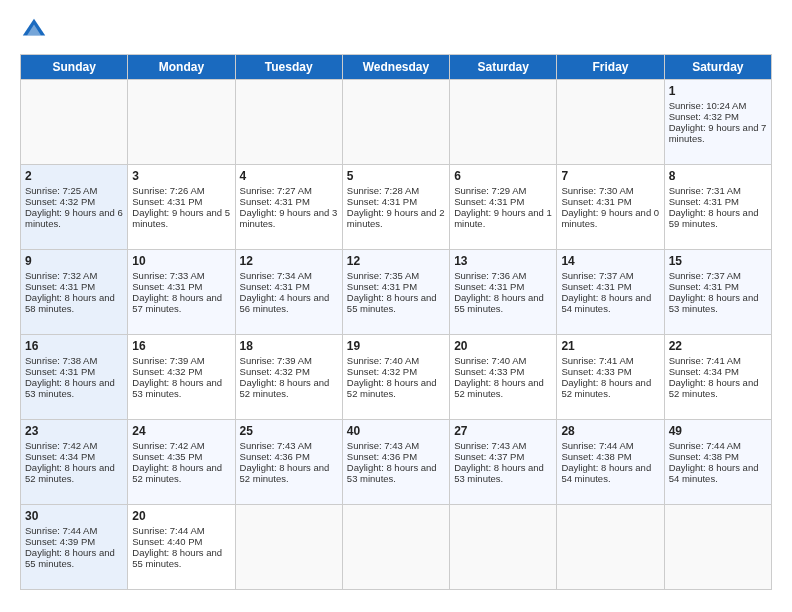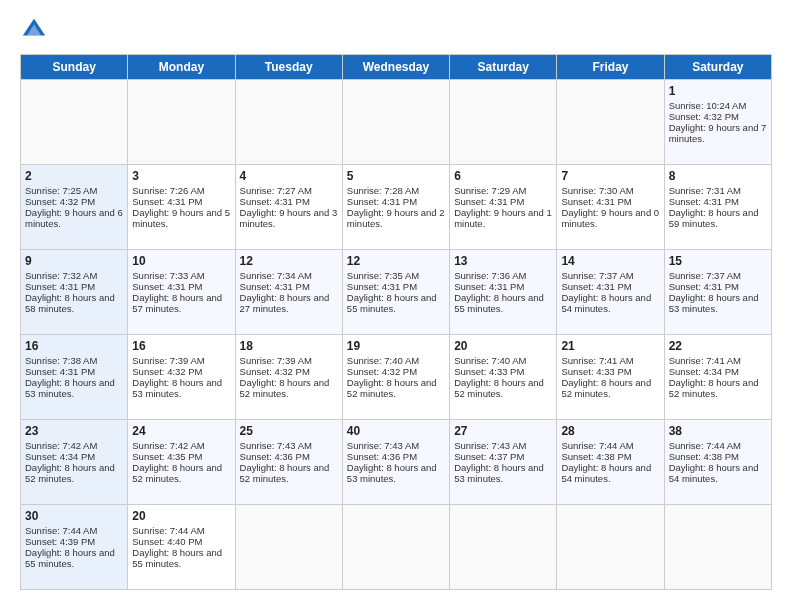--- a/index.html
+++ b/index.html
@@ -140,21 +140,21 @@
           <td><span class="day-num">3</span><span>Sunrise: 7:26 AM</span><br><span>Sunset: 4:31 PM</span><br><span>Daylight: 9 hours and 5 minutes.</span></td>
           <td><span class="day-num">4</span><span>Sunrise: 7:27 AM</span><br><span>Sunset: 4:31 PM</span><br><span>Daylight: 9 hours and 3 minutes.</span></td>
           <td><span class="day-num">5</span><span>Sunrise: 7:28 AM</span><br><span>Sunset: 4:31 PM</span><br><span>Daylight: 9 hours and 2 minutes.</span></td>
           <td><span class="day-num">6</span><span>Sunrise: 7:29 AM</span><br><span>Sunset: 4:31 PM</span><br><span>Daylight: 9 hours and 1 minute.</span></td>
           <td><span class="day-num">7</span><span>Sunrise: 7:30 AM</span><br><span>Sunset: 4:31 PM</span><br><span>Daylight: 9 hours and 0 minutes.</span></td>
           <td><span class="day-num">8</span><span>Sunrise: 7:31 AM</span><br><span>Sunset: 4:31 PM</span><br><span>Daylight: 8 hours and 59 minutes.</span></td>
         </tr>
         <tr class="cal-row">
           <td><span class="day-num">9</span><span>Sunrise: 7:32 AM</span><br><span>Sunset: 4:31 PM</span><br><span>Daylight: 8 hours and 58 minutes.</span></td>
           <td><span class="day-num">10</span><span>Sunrise: 7:33 AM</span><br><span>Sunset: 4:31 PM</span><br><span>Daylight: 8 hours and 57 minutes.</span></td>
-          <td><span class="day-num">12</span><span>Sunrise: 7:34 AM</span><br><span>Sunset: 4:31 PM</span><br><span>Daylight: 8 hours and 27 minutes.</span></td>
+          <td><span class="day-num">12</span><span>Sunrise: 7:34 AM</span><br><span>Sunset: 4:31 PM</span><br><span>Daylight: 4 hours and 56 minutes.</span></td>
           <td><span class="day-num">12</span><span>Sunrise: 7:35 AM</span><br><span>Sunset: 4:31 PM</span><br><span>Daylight: 8 hours and 55 minutes.</span></td>
           <td><span class="day-num">13</span><span>Sunrise: 7:36 AM</span><br><span>Sunset: 4:31 PM</span><br><span>Daylight: 8 hours and 55 minutes.</span></td>
           <td><span class="day-num">14</span><span>Sunrise: 7:37 AM</span><br><span>Sunset: 4:31 PM</span><br><span>Daylight: 8 hours and 54 minutes.</span></td>
           <td><span class="day-num">15</span><span>Sunrise: 7:37 AM</span><br><span>Sunset: 4:31 PM</span><br><span>Daylight: 8 hours and 53 minutes.</span></td>
         </tr>
         <tr class="cal-row">
           <td><span class="day-num">16</span><span>Sunrise: 7:38 AM</span><br><span>Sunset: 4:31 PM</span><br><span>Daylight: 8 hours and 53 minutes.</span></td>
           <td><span class="day-num">16</span><span>Sunrise: 7:39 AM</span><br><span>Sunset: 4:32 PM</span><br><span>Daylight: 8 hours and 53 minutes.</span></td>
           <td><span class="day-num">18</span><span>Sunrise: 7:39 AM</span><br><span>Sunset: 4:32 PM</span><br><span>Daylight: 8 hours and 52 minutes.</span></td>
           <td><span class="day-num">19</span><span>Sunrise: 7:40 AM</span><br><span>Sunset: 4:32 PM</span><br><span>Daylight: 8 hours and 52 minutes.</span></td>
@@ -162,21 +162,21 @@
           <td><span class="day-num">21</span><span>Sunrise: 7:41 AM</span><br><span>Sunset: 4:33 PM</span><br><span>Daylight: 8 hours and 52 minutes.</span></td>
           <td><span class="day-num">22</span><span>Sunrise: 7:41 AM</span><br><span>Sunset: 4:34 PM</span><br><span>Daylight: 8 hours and 52 minutes.</span></td>
         </tr>
         <tr class="cal-row">
           <td><span class="day-num">23</span><span>Sunrise: 7:42 AM</span><br><span>Sunset: 4:34 PM</span><br><span>Daylight: 8 hours and 52 minutes.</span></td>
           <td><span class="day-num">24</span><span>Sunrise: 7:42 AM</span><br><span>Sunset: 4:35 PM</span><br><span>Daylight: 8 hours and 52 minutes.</span></td>
           <td><span class="day-num">25</span><span>Sunrise: 7:43 AM</span><br><span>Sunset: 4:36 PM</span><br><span>Daylight: 8 hours and 52 minutes.</span></td>
           <td><span class="day-num">40</span><span>Sunrise: 7:43 AM</span><br><span>Sunset: 4:36 PM</span><br><span>Daylight: 8 hours and 53 minutes.</span></td>
           <td><span class="day-num">27</span><span>Sunrise: 7:43 AM</span><br><span>Sunset: 4:37 PM</span><br><span>Daylight: 8 hours and 53 minutes.</span></td>
           <td><span class="day-num">28</span><span>Sunrise: 7:44 AM</span><br><span>Sunset: 4:38 PM</span><br><span>Daylight: 8 hours and 54 minutes.</span></td>
-          <td><span class="day-num">38</span><span>Sunrise: 7:44 AM</span><br><span>Sunset: 4:38 PM</span><br><span>Daylight: 8 hours and 54 minutes.</span></td>
+          <td><span class="day-num">49</span><span>Sunrise: 7:44 AM</span><br><span>Sunset: 4:38 PM</span><br><span>Daylight: 8 hours and 54 minutes.</span></td>
         </tr>
         <tr class="cal-row">
           <td><span class="day-num">30</span><span>Sunrise: 7:44 AM</span><br><span>Sunset: 4:39 PM</span><br><span>Daylight: 8 hours and 55 minutes.</span></td>
           <td><span class="day-num">20</span><span>Sunrise: 7:44 AM</span><br><span>Sunset: 4:40 PM</span><br><span>Daylight: 8 hours and 55 minutes.</span></td>
           <td class="empty-cell"></td>
           <td class="empty-cell"></td>
           <td class="empty-cell"></td>
           <td class="empty-cell"></td>
           <td class="empty-cell"></td>
         </tr>

